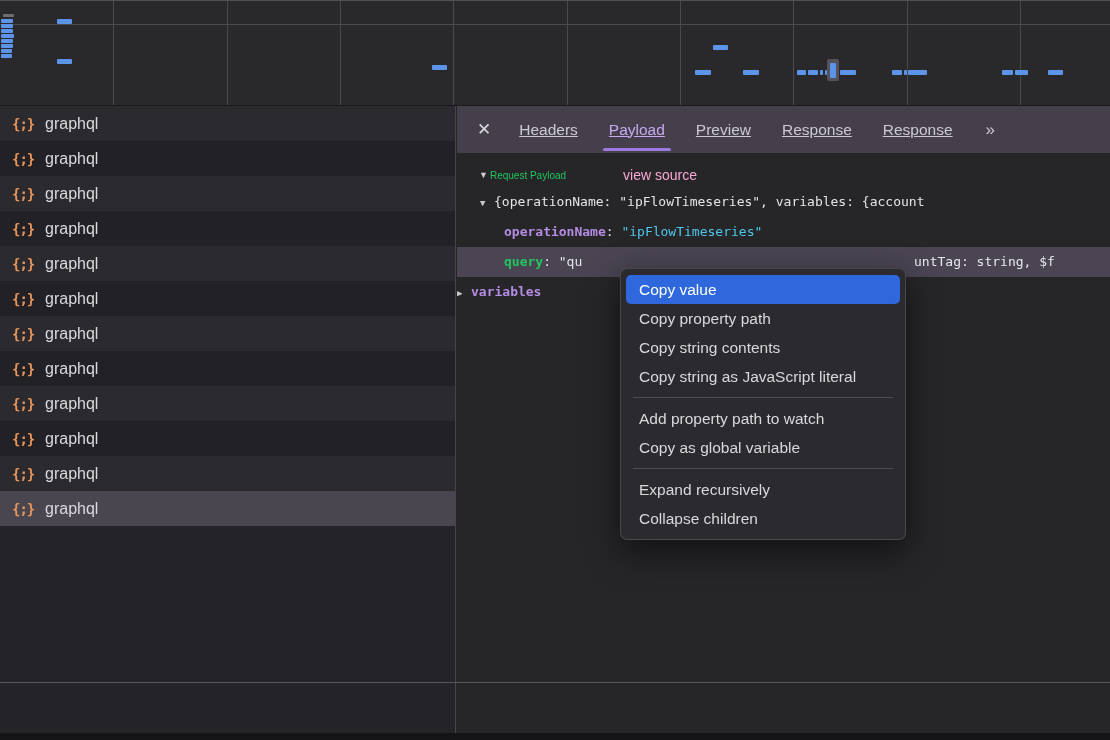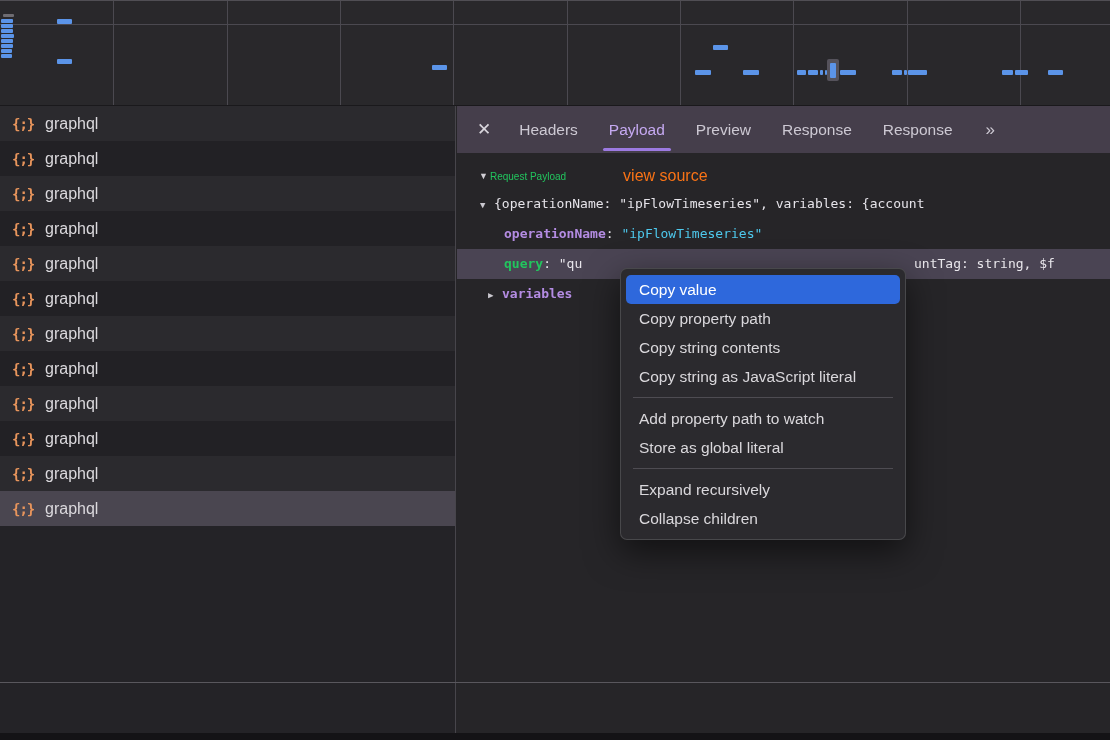--- a/index.html
+++ b/index.html
@@ -26,39 +26,39 @@
   .req-row.selected{background:#4a4650;}
   .req-icon{width:24px;margin:0 9px 0 12px;color:#e8955c;
     font-family:"DejaVu Sans Mono",monospace;font-size:14px;font-weight:bold;letter-spacing:-1px;}
 
   #right-panel{position:absolute;left:457px;top:106px;right:0;bottom:7px;background:#262528;}
   
   #tabbar{height:47px;background:#453e4b;display:flex;align-items:center;
     padding-left:20px;box-sizing:border-box;}
   #tab-close{color:#d8d5dc;font-size:17px;margin-right:28px;cursor:default;}
   .tab{position:relative;color:#cdc9d3;font-size:15.5px;margin-right:31px;
-    height:46px;display:flex;align-items:center;}
+    height:46px;display:flex;align-items:center;text-decoration:underline;}
   .tab.active{color:#c5a9f1;}
   .tab.active::after{content:"";position:absolute;left:-6px;right:-6px;bottom:2px;
     height:3px;border-radius:2px;background:#9c7ae2;}
   #tab-more{color:#cdc9d3;font-size:17px;letter-spacing:-2px;margin-left:2px;}
 
   
   #payload{position:relative;height:calc(100% - 47px);overflow:hidden;}
   #section-header{display:flex;align-items:center;margin:14px 0 4px 0;padding-left:22px;}
   #section-header .tri{color:#d0ced4;font-size:9px;margin-right:2px;}
   #section-title{color:#22c55e;font-size:10px;font-weight:normal;}
-  #view-source{color:#f97316;font-size:16px;margin-left:57px;}
+  #view-source{color:#f9a8d4;font-size:14px;margin-left:57px;}
 
   .tree{font-family:"DejaVu Sans Mono",monospace;font-size:13px;color:#d2d0d5;}
   .tree-row{position:relative;height:30px;line-height:30px;white-space:nowrap;overflow:hidden;}
   .tree-row .tri{display:inline-block;font-size:9px;color:#cac8cf;width:14px;text-align:left;}
   .row-root{padding-left:23px;}
   .row-child{padding-left:47px;}
-  .row-expandable{padding-left:31px;}
+  .row-expandable{}
   .key{color:#b48ce3;font-weight:bold;}
   .str{color:#4ec9ed;}
   .plain{color:#e6e4ea;}
   .tree-row.selected-row{background:#4a4453;width:calc(100% - 22px);
     border-radius:0 2px 2px 0;}
   .tree-row.selected-row .key{color:#22c55e;}
   .frag-right{position:absolute;top:0;color:#e9e7ec;text-align:right;}
 
   
   #footer-line{position:absolute;left:0;right:0;top:682px;height:1px;background:#59575d;}
@@ -214,19 +214,19 @@
   <div id="footer-line"></div>
   <div id="bottom-strip"></div>
 
   <div id="context-menu">
       <div class="menu-item highlighted">Copy value</div>
       <div class="menu-item">Copy property path</div>
       <div class="menu-item">Copy string contents</div>
       <div class="menu-item">Copy string as JavaScript literal</div>
       <div class="menu-sep"></div>
       <div class="menu-item">Add property path to watch</div>
-      <div class="menu-item">Store as global literal</div>
+      <div class="menu-item">Copy as global variable</div>
       <div class="menu-sep"></div>
       <div class="menu-item">Expand recursively</div>
       <div class="menu-item">Collapse children</div>
     </div>
 
 </div>
 
 </body></html>

